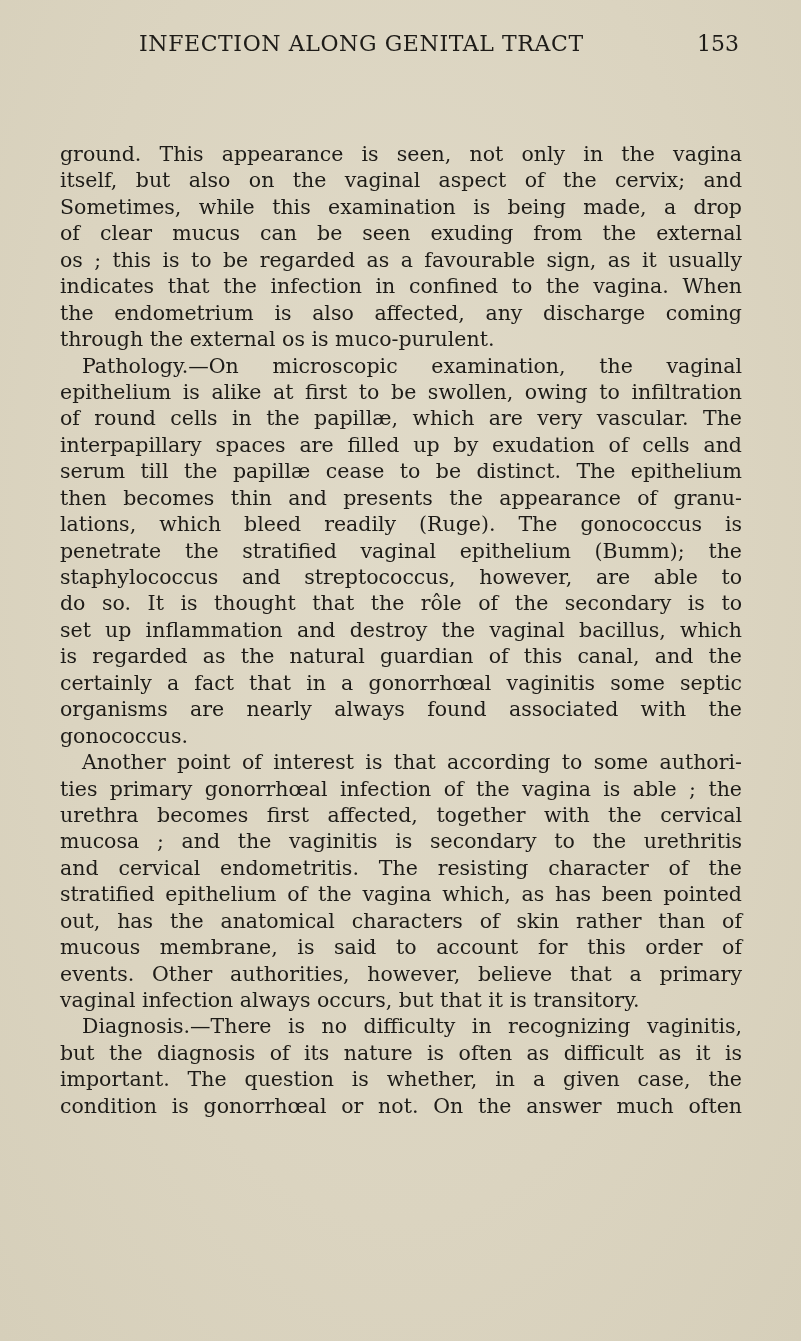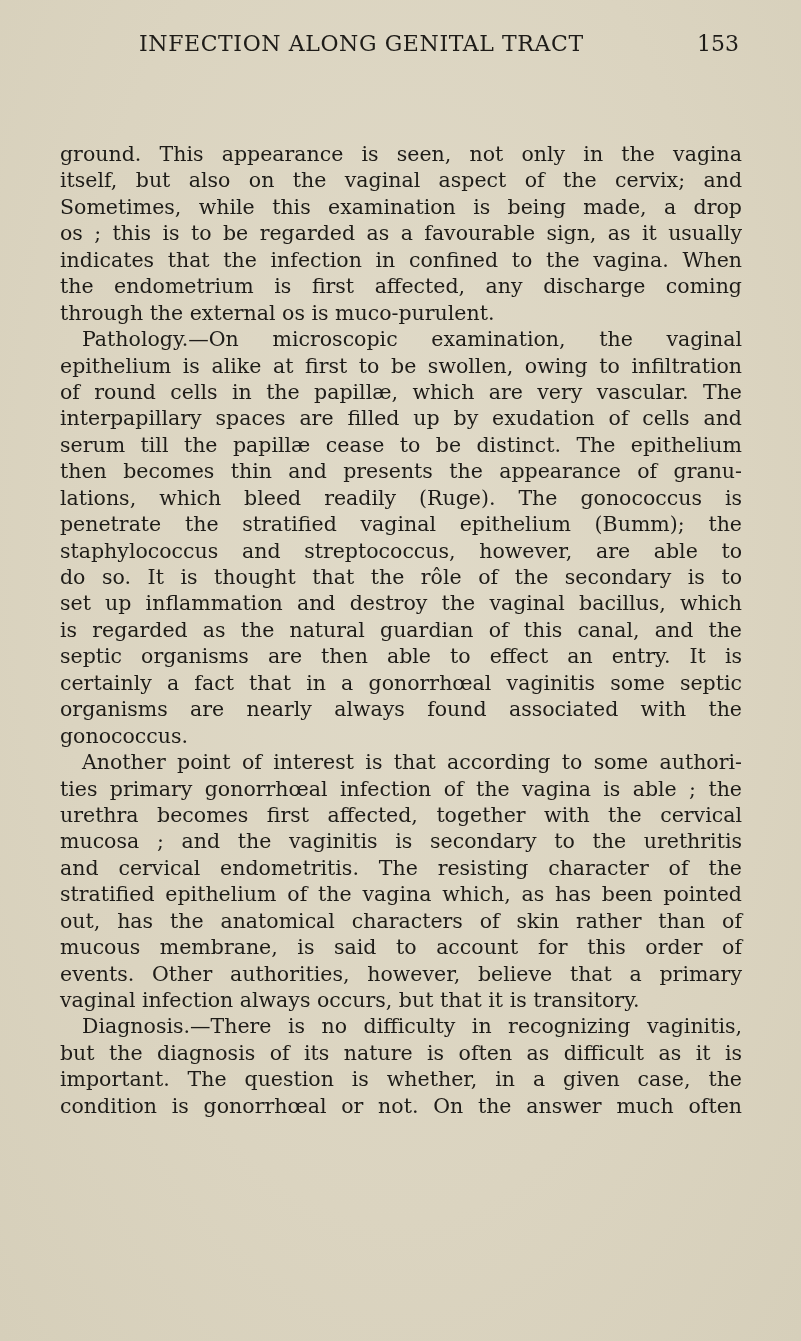--- a/index.html
+++ b/index.html
@@ -71,37 +71,37 @@
 
 <div class="running-head">
   <span class="running-title">INFECTION ALONG GENITAL TRACT</span>
   <span class="page-number">153</span>
 </div>
 
 <div class="body-text" id="body-text">
     <div class="line"><span>ground.  This appearance is seen, not only in the vagina</span></div>
     <div class="line"><span>itself, but also on the vaginal aspect of the cervix; and</span></div>
     <div class="line"><span>Sometimes, while this examination is being made, a drop</span></div>
+    <div class="line"><span>of clear mucus can be seen exuding from the external</span></div>
     <div class="line"><span>os ; this is to be regarded as a favourable sign, as it usually</span></div>
     <div class="line"><span>indicates that the infection in confined to the vagina.  When</span></div>
-    <div class="line"><span>the endometrium is first affected, any discharge coming</span></div>
+    <div class="line"><span>the endometrium is also affected, any discharge coming</span></div>
     <div class="line last"><span>through the external os is muco-purulent.</span></div>
     <div class="line indent"><span class="italic">Pathology.</span><span>—On microscopic examination, the vaginal</span></div>
     <div class="line"><span>epithelium is alike at first to be swollen, owing to infiltration</span></div>
     <div class="line"><span>of round cells in the papillæ, which are very vascular.  The</span></div>
     <div class="line"><span>interpapillary spaces are filled up by exudation of cells and</span></div>
     <div class="line"><span>serum till the papillæ cease to be distinct.  The epithelium</span></div>
     <div class="line"><span>then becomes thin and presents the appearance of granu-</span></div>
     <div class="line"><span>lations, which bleed readily (Ruge).  The gonococcus is</span></div>
     <div class="line"><span>penetrate the stratified vaginal epithelium (Bumm); the</span></div>
     <div class="line"><span>staphylococcus and streptococcus, however, are able to</span></div>
     <div class="line"><span>do so.  It is thought that the rôle of the secondary is to</span></div>
     <div class="line"><span>set up inflammation and destroy the vaginal bacillus, which</span></div>
     <div class="line"><span>is regarded as the natural guardian of this canal, and the</span></div>
-    <div class="line"><span>septic organisms are then able to effect an entry.  It is</span></div>
     <div class="line"><span>certainly a fact that in a gonorrhœal vaginitis some septic</span></div>
     <div class="line"><span>organisms are nearly always found associated with the</span></div>
     <div class="line last"><span>gonococcus.</span></div>
     <div class="line indent"><span>Another point of interest is that according to some authori-</span></div>
     <div class="line"><span>ties primary gonorrhœal infection of the vagina is able ; the</span></div>
     <div class="line"><span>urethra becomes first affected, together with the cervical</span></div>
     <div class="line"><span>mucosa ; and the vaginitis is secondary to the urethritis</span></div>
     <div class="line"><span>and cervical endometritis.  The resisting character of the</span></div>
     <div class="line"><span>stratified epithelium of the vagina which, as has been pointed</span></div>
     <div class="line"><span>out, has the anatomical characters of skin rather than of</span></div>

